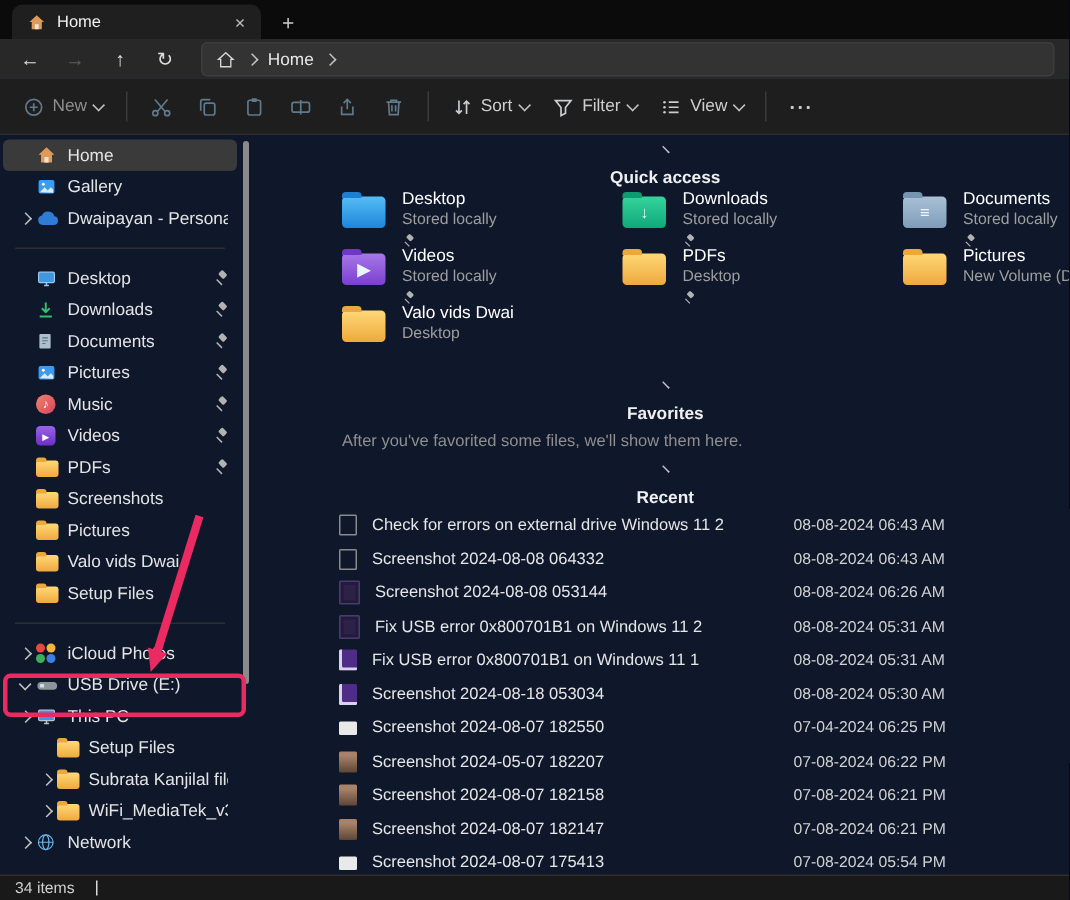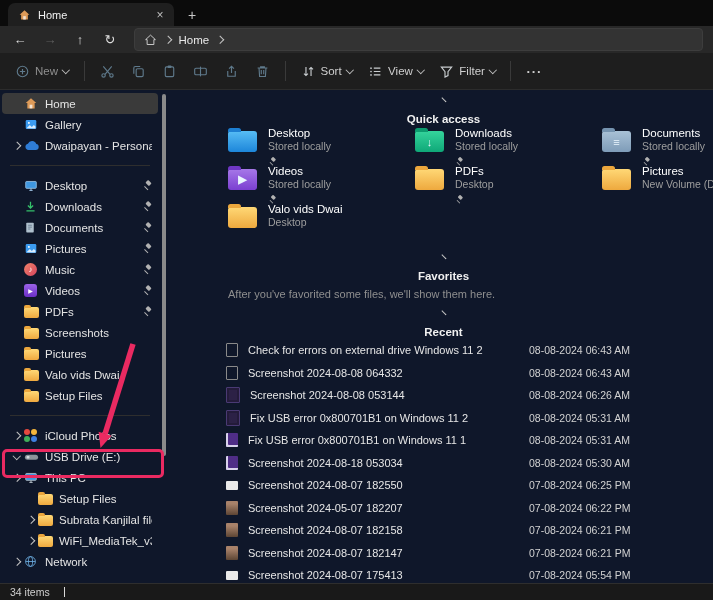--- a/index.html
+++ b/index.html
@@ -199,36 +199,36 @@
             <path d="M5.3 3.2v9M3.2 10.2l2.1 2.1 2.1-2.1"></path>
             <path d="M10.7 12.8v-9M8.6 5.8l2.1-2.1 2.1 2.1"></path>
           </svg>
         </span>
       <span class="lbl">Sort</span>
       <span class="chv d"></span>
     </div>
     <div class="tbtn">
       <span class="tb-ic lt">
           <svg width="15" height="15" viewBox="0 0 16 16" fill="none" stroke="currentColor" stroke-width="1.2">
+            <path d="M2.5 3.3h11L9.6 8.2v4.1l-3.2 1.6V8.2z"></path>
+          </svg>
+        </span>
+      <span class="lbl">Filter</span>
+      <span class="chv d"></span>
+    </div>
+    <div class="tbtn">
+      <span class="tb-ic lt">
+          <svg width="15" height="15" viewBox="0 0 16 16" fill="none" stroke="currentColor" stroke-width="1.2">
             <circle cx="3.2" cy="4.4" r="0.9" fill="currentColor" stroke="none"></circle>
             <circle cx="3.2" cy="8" r="0.9" fill="currentColor" stroke="none"></circle>
             <circle cx="3.2" cy="11.6" r="0.9" fill="currentColor" stroke="none"></circle>
             <path d="M6.2 4.4h7M6.2 8h7M6.2 11.6h7"></path>
           </svg>
         </span>
       <span class="lbl">View</span>
-      <span class="chv d"></span>
-    </div>
-    <div class="tbtn">
-      <span class="tb-ic lt">
-          <svg width="15" height="15" viewBox="0 0 16 16" fill="none" stroke="currentColor" stroke-width="1.2">
-            <path d="M2.5 3.3h11L9.6 8.2v4.1l-3.2 1.6V8.2z"></path>
-          </svg>
-        </span>
-      <span class="lbl">Filter</span>
       <span class="chv d"></span>
     </div>
     <div class="tb-sep"></div>
     <div class="tbtn">
         <span class="dots">···</span>
       </div>
   </div>
 
   <div class="content">
 
@@ -545,21 +545,21 @@
             <span class="r-date">08-08-2024 05:31 AM</span>
           </div>
         <div class="rrow">
             <span class="thumb" data-thumb="shotpurple"></span>
             <span class="r-name">Screenshot 2024-08-18 053034</span>
             <span class="r-date">08-08-2024 05:30 AM</span>
           </div>
         <div class="rrow">
             <span class="thumb" data-thumb="white"></span>
             <span class="r-name">Screenshot 2024-08-07 182550</span>
-            <span class="r-date">07-08-2024 06:25 PM</span>
+            <span class="r-date">07-04-2024 06:25 PM</span>
           </div>
         <div class="rrow">
             <span class="thumb" data-thumb="portrait"></span>
             <span class="r-name">Screenshot 2024-05-07 182207</span>
             <span class="r-date">07-08-2024 06:22 PM</span>
           </div>
         <div class="rrow">
             <span class="thumb" data-thumb="portrait"></span>
             <span class="r-name">Screenshot 2024-08-07 182158</span>
             <span class="r-date">07-08-2024 06:21 PM</span>

